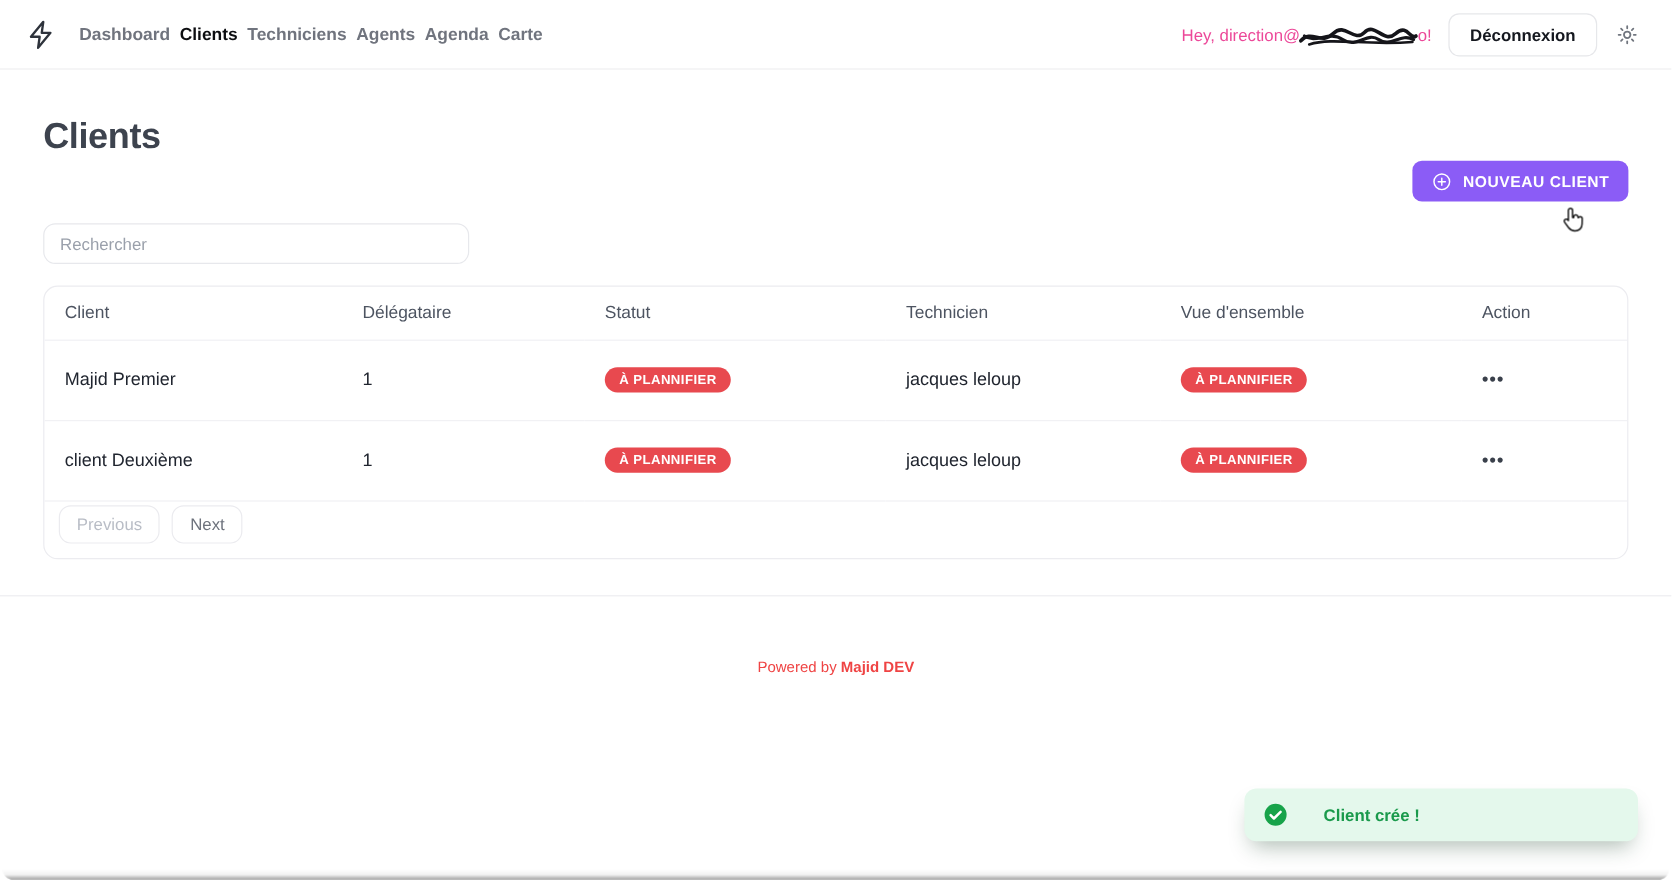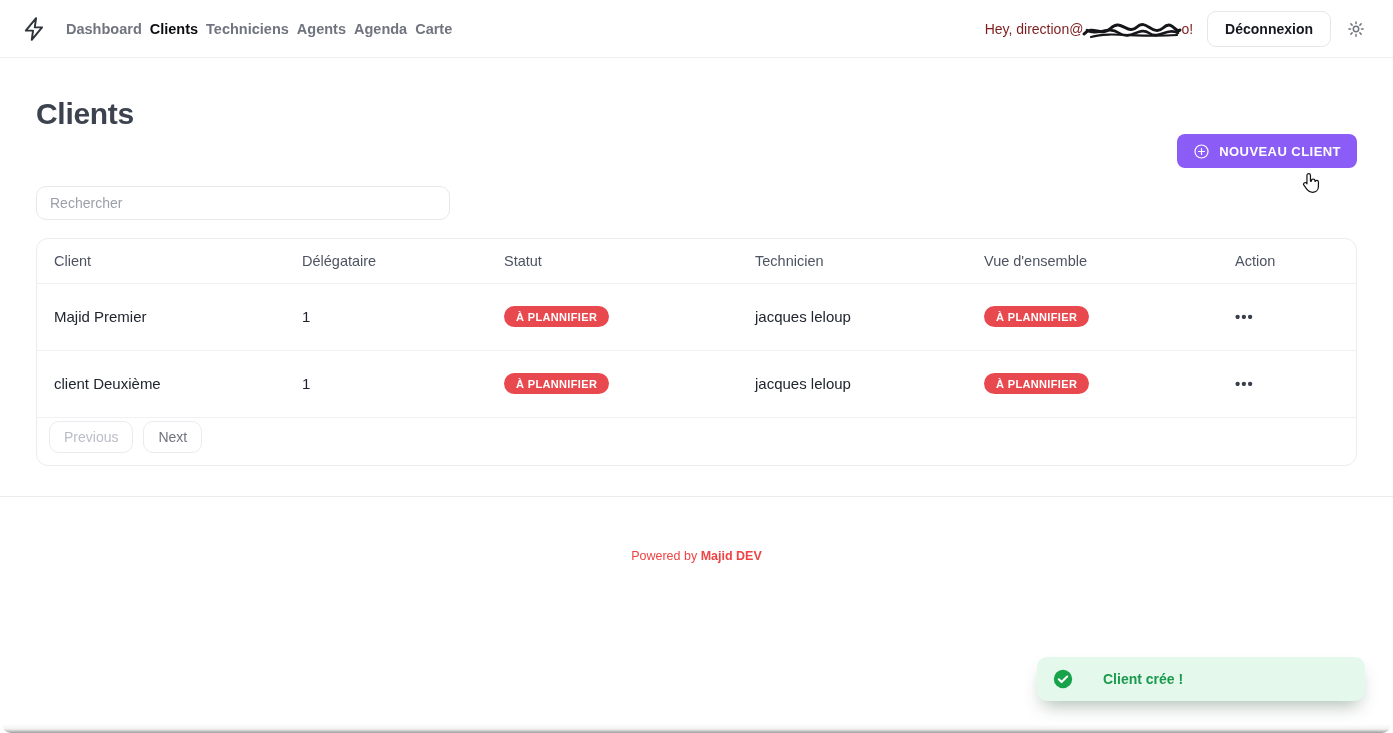--- a/index.html
+++ b/index.html
@@ -8,38 +8,38 @@
 
   
   .nav { height:58px; display:flex; align-items:center; justify-content:space-between;
     padding:0 28px 0 16px; border-bottom:1px solid #eeeef1; background:#fff; }
   .nav-left { display:flex; align-items:center; }
   .logo { width:26px; height:26px; margin:0 18px 0 6px; display:inline-flex; }
   .nav-links { display:flex; align-items:center; gap:8px; }
   .nav-link { font-size:14.5px; font-weight:600; color:#70747e; text-decoration:none; cursor:pointer; }
   .nav-link.active { color:#0c0d10; font-weight:700; }
   .nav-right { display:flex; align-items:center; gap:14px; }
-  .greeting { font-size:14px; color:#7f1d1d; display:inline-flex; align-items:center; }
+  .greeting { font-size:14px; color:#ec4899; display:inline-flex; align-items:center; }
   .scribble { display:inline-block; width:102px; height:20px; margin:0 -2px; position:relative; top:2px; }
   .logout-btn { background:#fff; border:1px solid #e6e7ea; border-radius:9px; padding:9px 17px;
     font-size:14px; font-weight:600; color:#15181f; cursor:pointer; font-family:inherit; }
   .theme-toggle { width:18px; height:18px; display:inline-flex; cursor:pointer; margin-left:2px; }
 
   
   .main { padding:39px 36px 0 36px; }
   .page-title { font-size:30px; font-weight:800; color:#3d434e; letter-spacing:-0.3px; }
   .page-subtitle { font-size:16.5px; color:#15181e; margin-top:8px; }
   .btn-row { display:flex; justify-content:flex-end; margin-top:3px; }
   .new-client-btn { display:inline-flex; align-items:center; gap:9px; background:#8b5cf6; color:#fff;
     border:none; border-radius:8px; height:34px; padding:4px 16px; font-size:13px; font-weight:700;
     letter-spacing:0.45px; cursor:pointer; font-family:inherit; }
   .new-client-btn .pc-icon { width:17px; height:17px; display:inline-flex; }
 
   
-  .search-input { margin-top:18px; width:414px; height:34px; border:1px solid #e7e8ec; border-radius:10px;
+  .search-input { margin-top:18px; width:355px; height:34px; border:1px solid #e7e8ec; border-radius:10px;
     padding:0 13px; font-size:14px; color:#30353f; outline:none; font-family:inherit; background:#fff; }
   .search-input::placeholder { color:#9aa0ab; }
 
   
   .card { margin-top:18px; border:1px solid #ececf0; border-radius:12px; background:#fff; overflow:hidden; }
   table { width:100%; border-collapse:collapse; table-layout:fixed; }
   thead th { text-align:left; font-weight:400; font-size:14.5px; color:#4d5461; height:44px;
     padding:0 0 0 17px; border-bottom:1px solid #f1f1f4; }
   tbody td { height:67px; padding:0 0 0 17px; font-size:15px; color:#20252f;
     border-bottom:1px solid #f1f1f4; }

